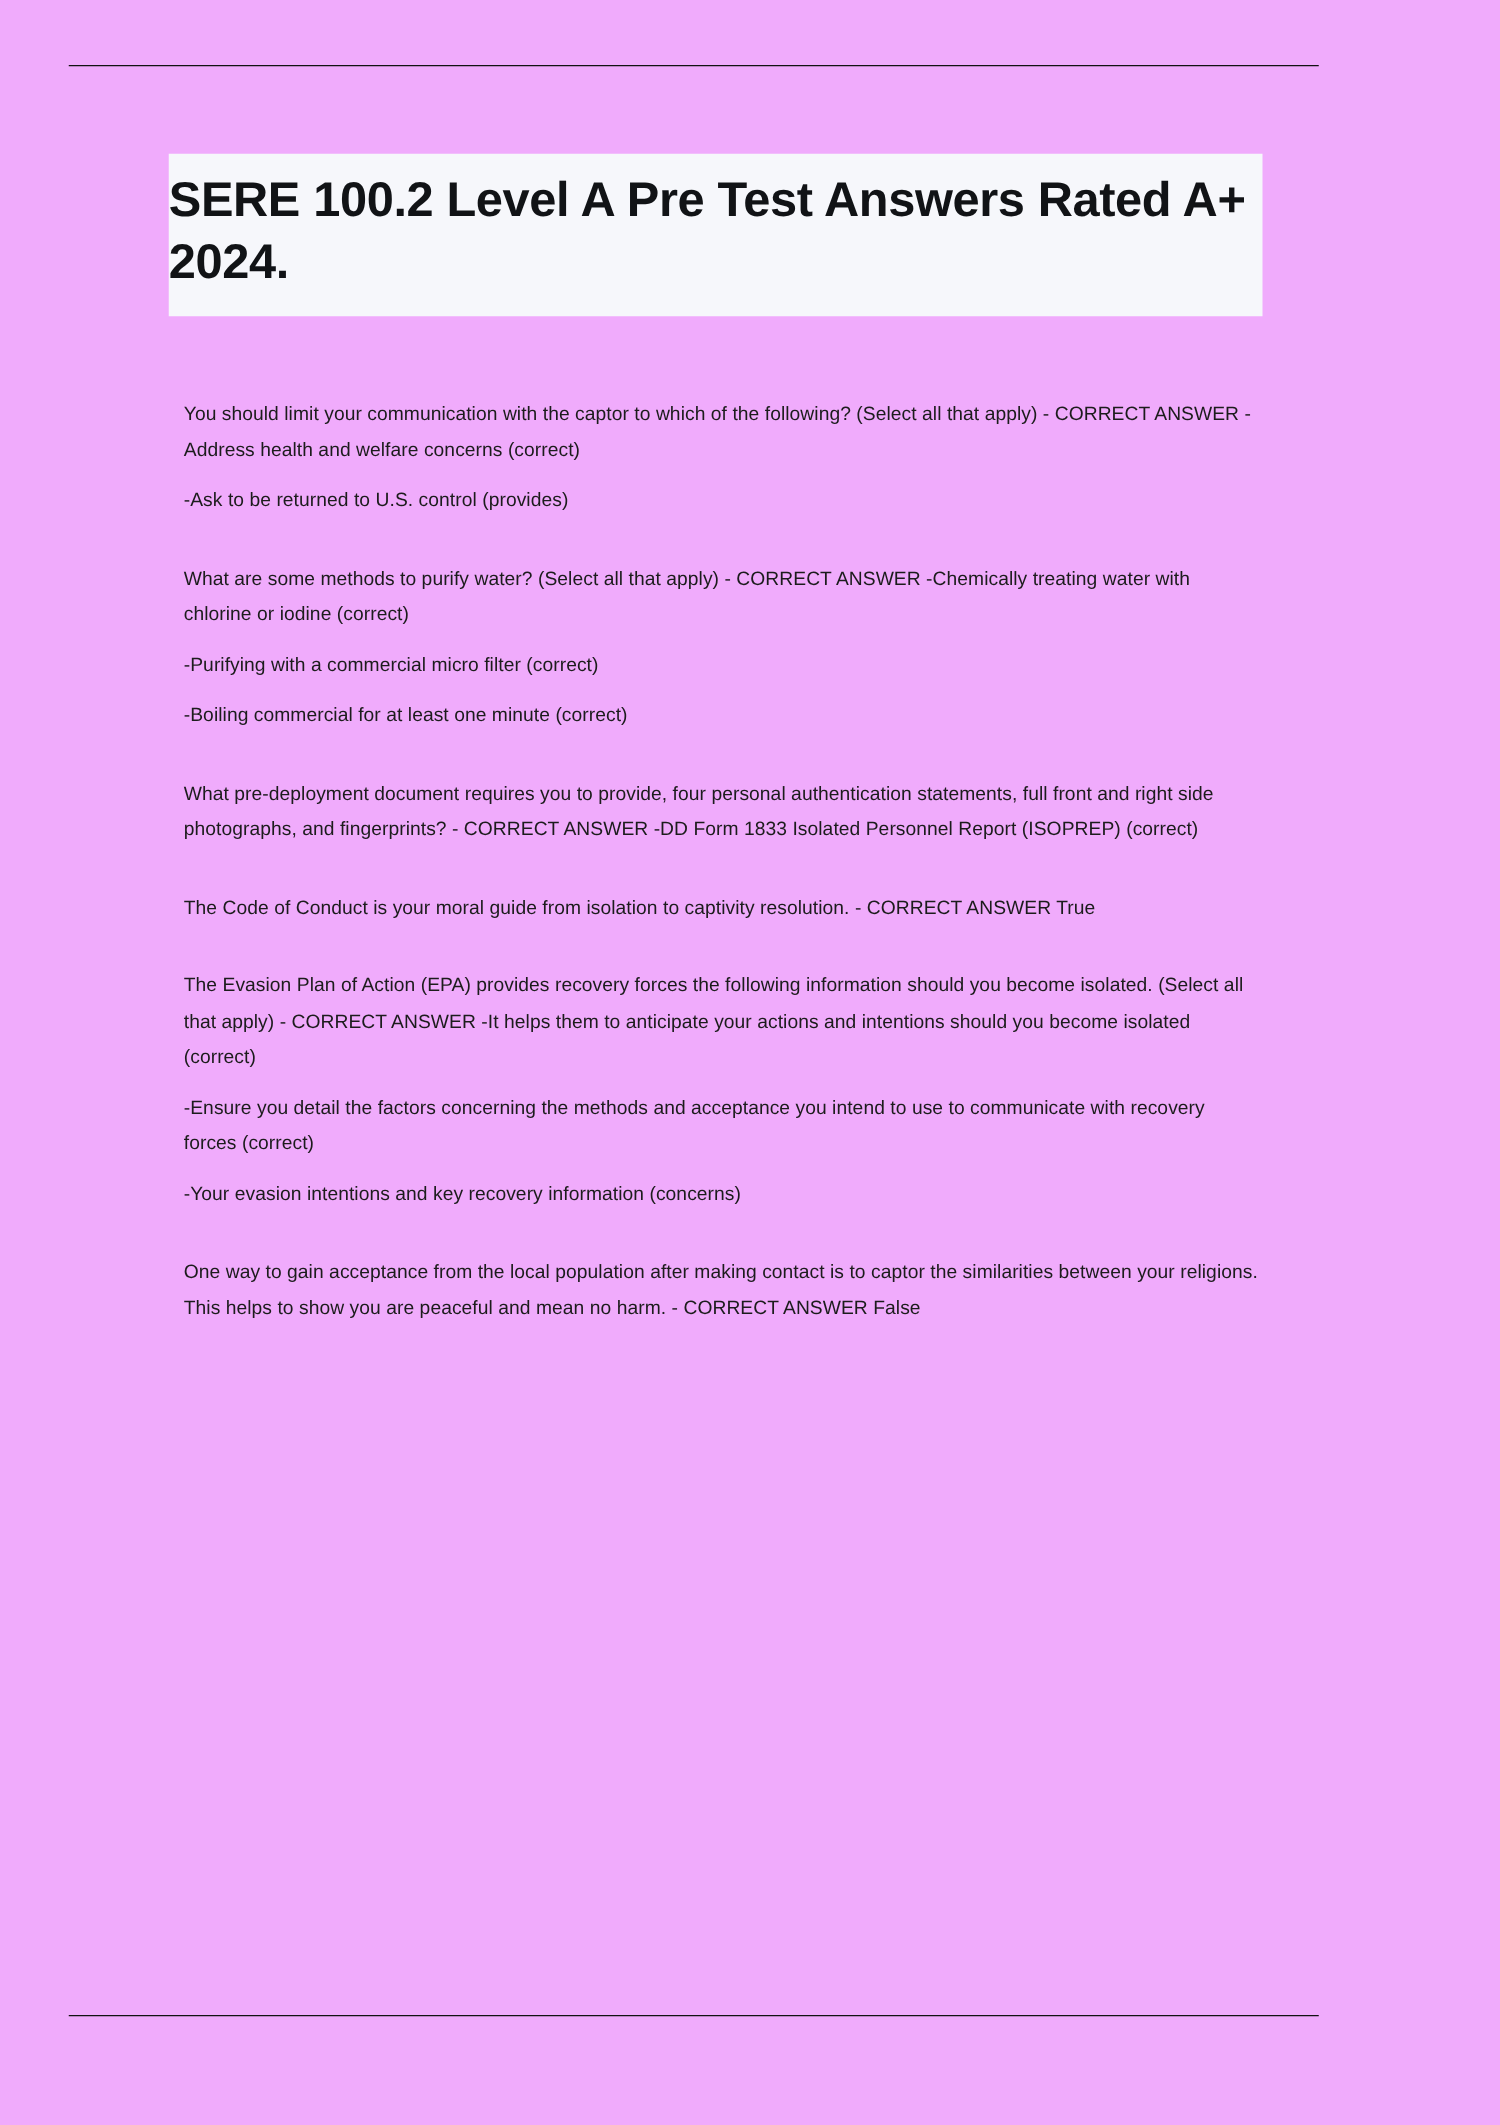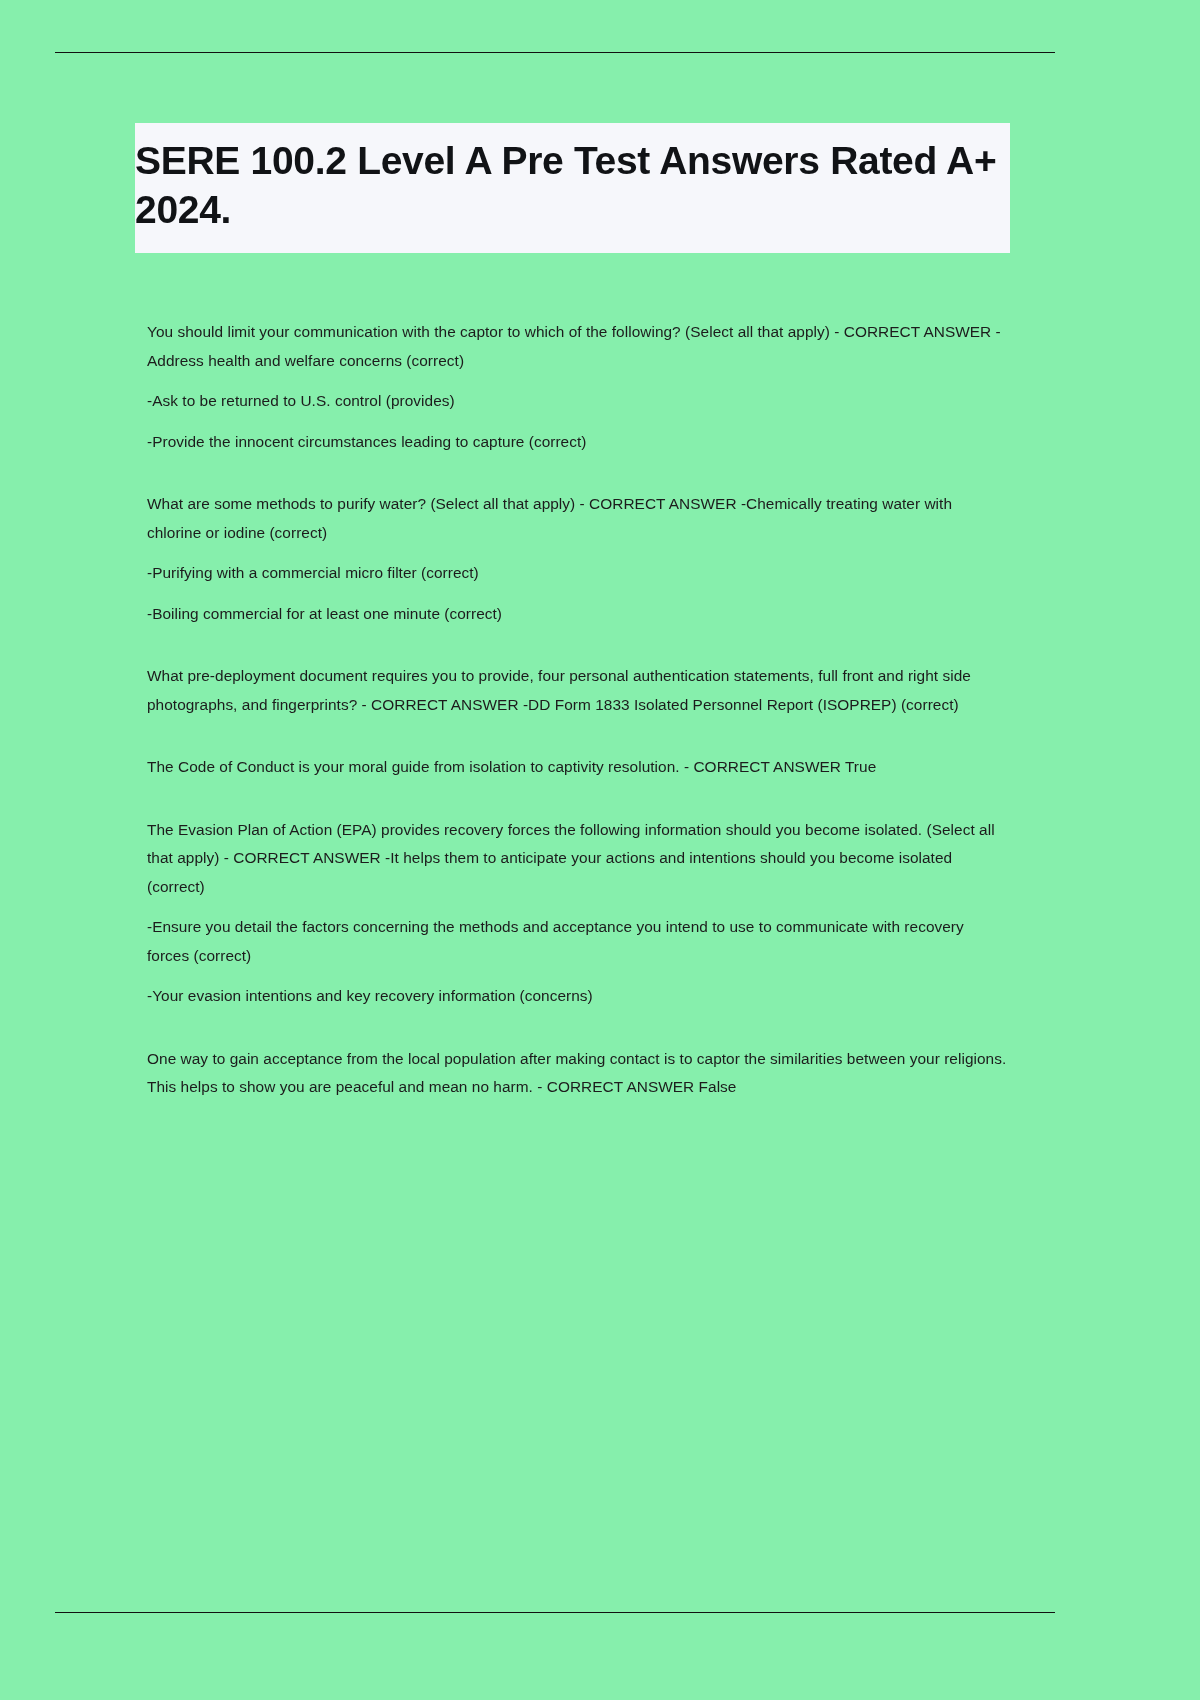--- a/index.html
+++ b/index.html
@@ -14,21 +14,21 @@
     color: #1a1a1a;
     position: relative;
     overflow: hidden;
   }
   .page {
     position: absolute;
     left: 0;
     top: 0;
     width: 1200px;
     height: 1700px;
-    background: #86efac;
+    background: #f0abfc;
   }
   .rule {
     position: absolute;
     left: 55px;
     width: 1000px;
     border-top: 1px solid #111111;
   }
   .rule-top { top: 52px; }
   .rule-bottom { top: 1612px; }
 
@@ -80,21 +80,20 @@
 
   <div class="doc-title">
     <h1>SERE 100.2 Level A Pre Test Answers Rated A+ 2024.</h1>
   </div>
 
   <div class="body-block">
 
     <div class="qa-group">
       <p class="para">You should limit your communication with the captor to which of the following? (Select all that apply) - CORRECT ANSWER -Address health and welfare concerns (correct)</p>
       <p class="para">-Ask to be returned to U.S. control (provides)</p>
-      <p class="para">-Provide the innocent circumstances leading to capture (correct)</p>
     </div>
 
     <div class="qa-group">
       <p class="para">What are some methods to purify water? (Select all that apply) - CORRECT ANSWER -Chemically treating water with chlorine or iodine (correct)</p>
       <p class="para">-Purifying with a commercial micro filter (correct)</p>
       <p class="para">-Boiling commercial for at least one minute (correct)</p>
     </div>
 
     <div class="qa-group">
       <p class="para">What pre-deployment document requires you to provide, four personal authentication statements, full front and right side photographs, and fingerprints? - CORRECT ANSWER -DD Form 1833 Isolated Personnel Report (ISOPREP) (correct)</p>

